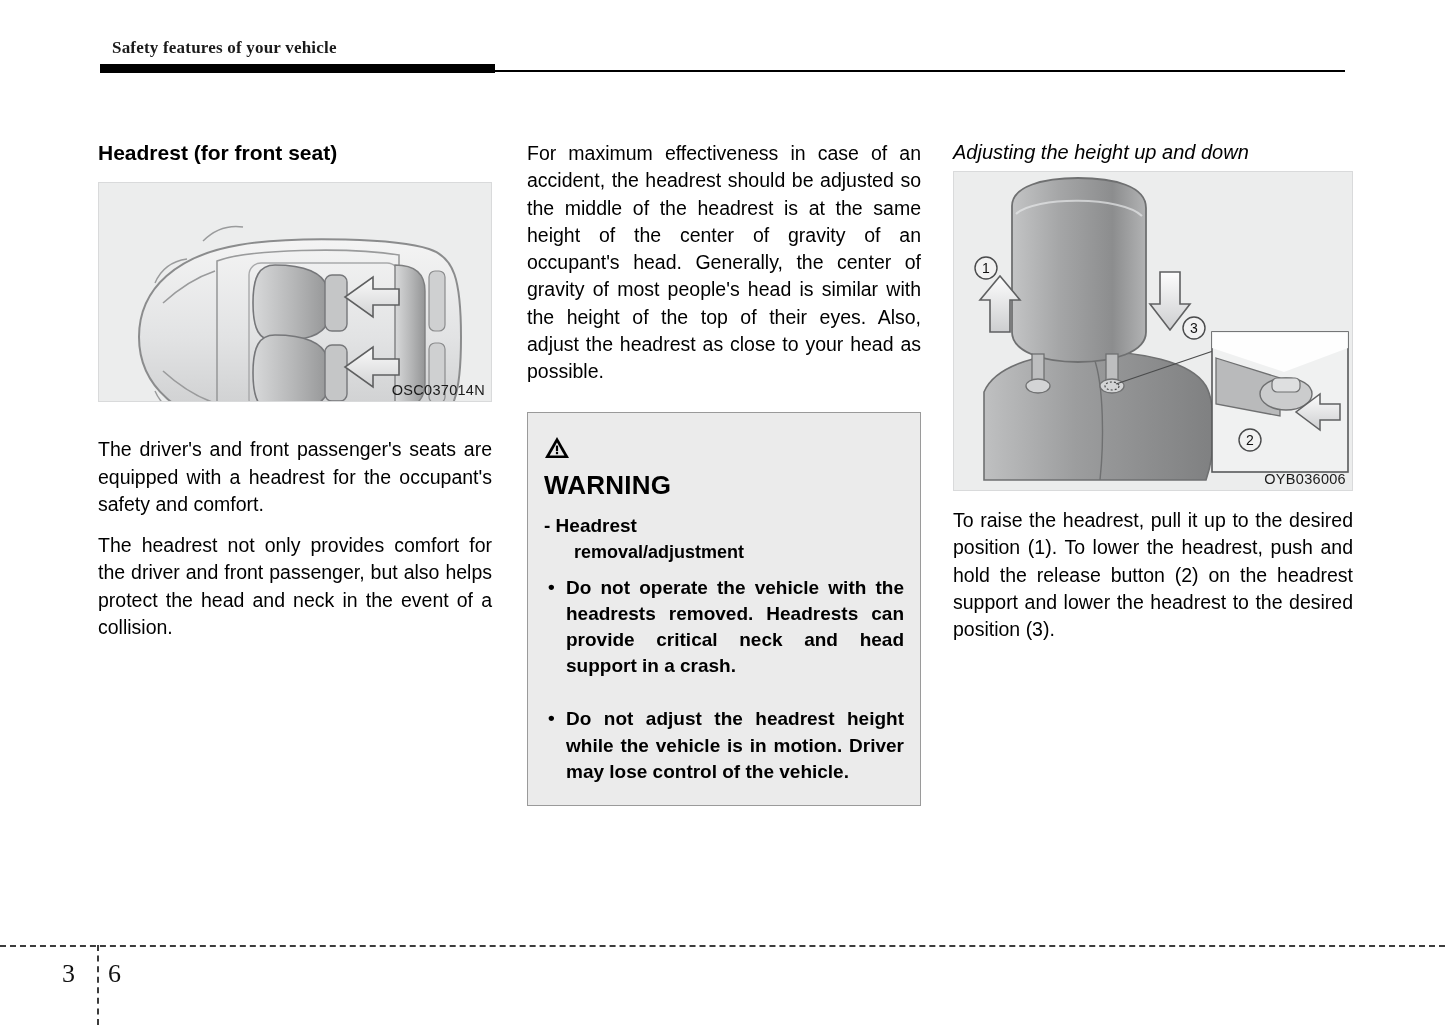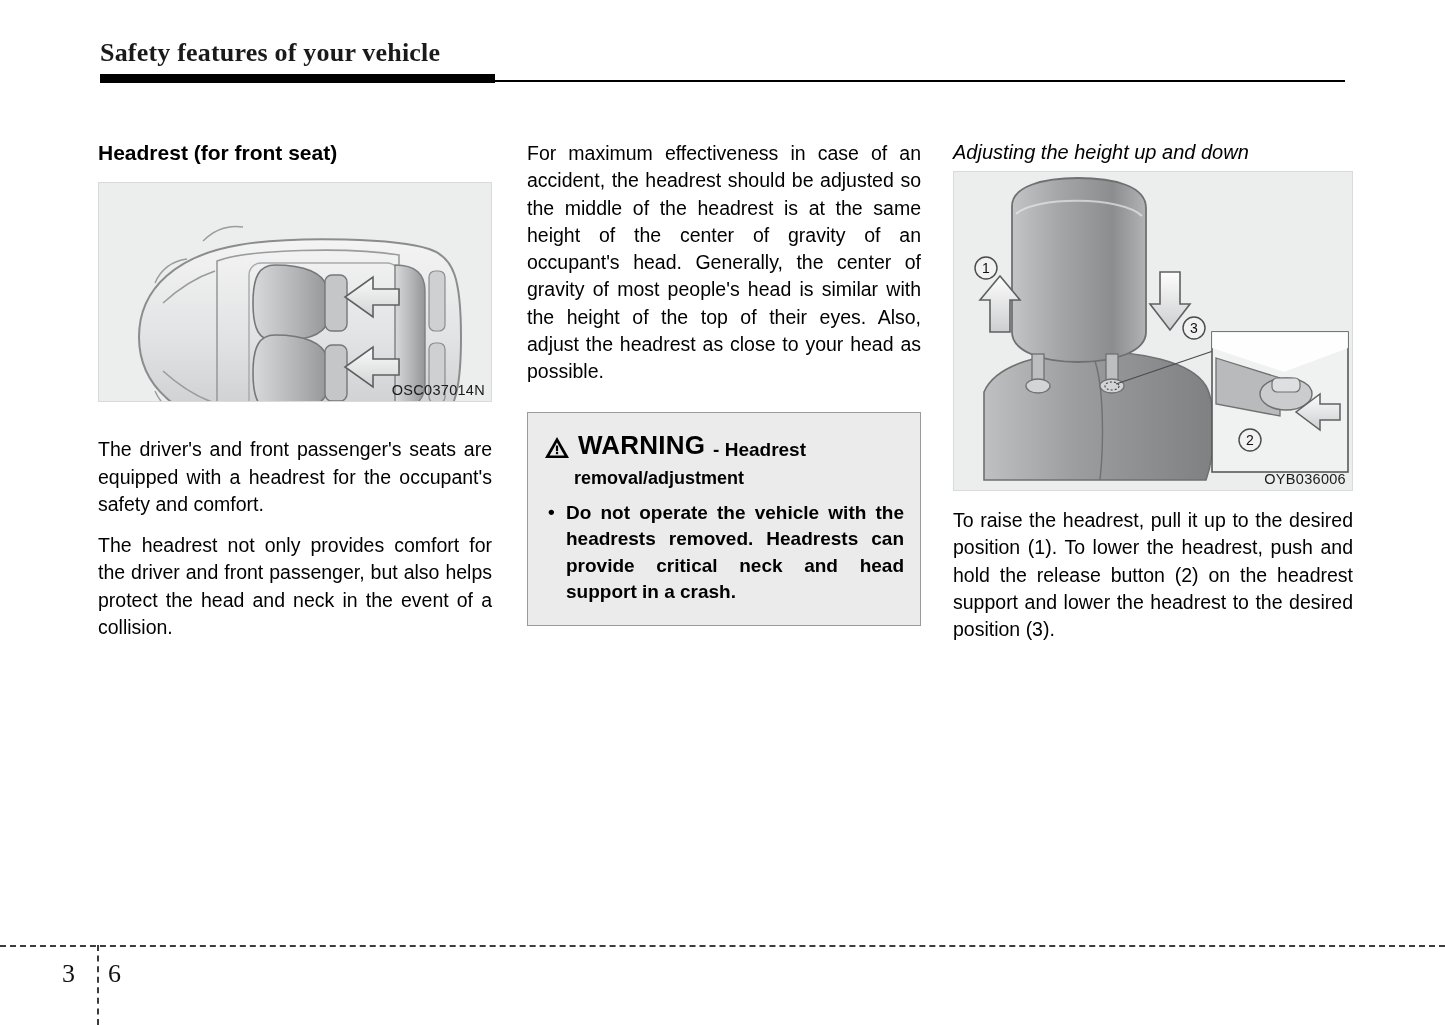--- a/index.html
+++ b/index.html
@@ -18,25 +18,26 @@
 
   
   .page-header {
     position: absolute;
     left: 100px;
     top: 38px;
     width: 1245px;
   }
   .header-title {
     font-family: "Liberation Serif", serif;
-    font-size: 26px;
+    font-size: 17px;
     font-weight: bold;
     color: #1a1a1a;
     letter-spacing: 0.2px;
     padding-bottom: 6px;
+    margin-left: 12px;
   }
   .header-rule {
     position: relative;
     height: 9px;
     width: 100%;
   }
   .header-rule .thick {
     position: absolute;
     left: 0;
     top: 0;
@@ -120,20 +121,21 @@
     background: #ebebeb;
     box-sizing: border-box;
     padding: 18px 16px 20px 16px;
     margin-top: 26px;
   }
   .warning-head {
     display: flex;
     align-items: flex-start;
     gap: 8px;
     margin-bottom: 4px;
+    flex-direction: column;
   }
   .warn-triangle {
     flex: 0 0 auto;
     margin-top: 5px;
   }
   .warning-word {
     font-size: 26px;
     font-weight: bold;
     letter-spacing: 0.2px;
     line-height: 1.1;
@@ -298,20 +300,21 @@
           <rect x="11.9" y="9.6" width="2.2" height="5.6" fill="#000000"></rect>
           <rect x="11.9" y="16" width="2.2" height="2.2" fill="#000000"></rect>
         </svg>
       </span>
       <span class="warning-word">WARNING</span>
       <span class="warning-sub" style="margin-top:8px;">- Headrest</span>
     </div>
     <div class="warning-sub2">removal/adjustment</div>
     <ul class="warn-list">
       <li>Do not operate the vehicle with the headrests removed. Headrests can provide critical neck and head support in a crash.</li>
+      <li>Do not adjust the headrest height while the vehicle is in motion. Driver may lose control of the vehicle.</li>
     </ul>
   </div>
 </div>
 
 <div class="col col-3">
   <h2 class="section-title-italic">Adjusting the height up and down</h2>
 
   <div class="figure fig2">
     <svg width="398" height="318" viewBox="0 0 398 318">
       <defs>

